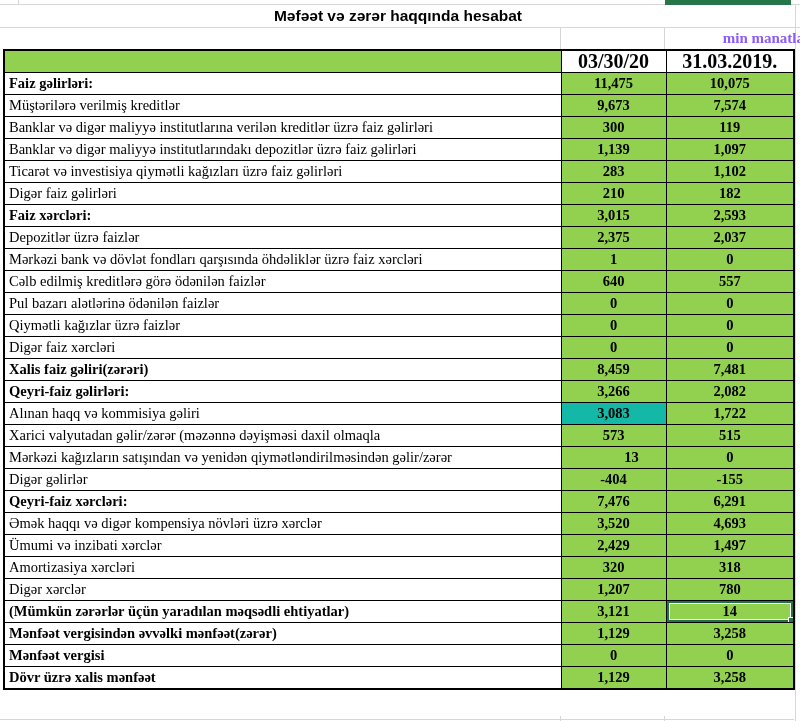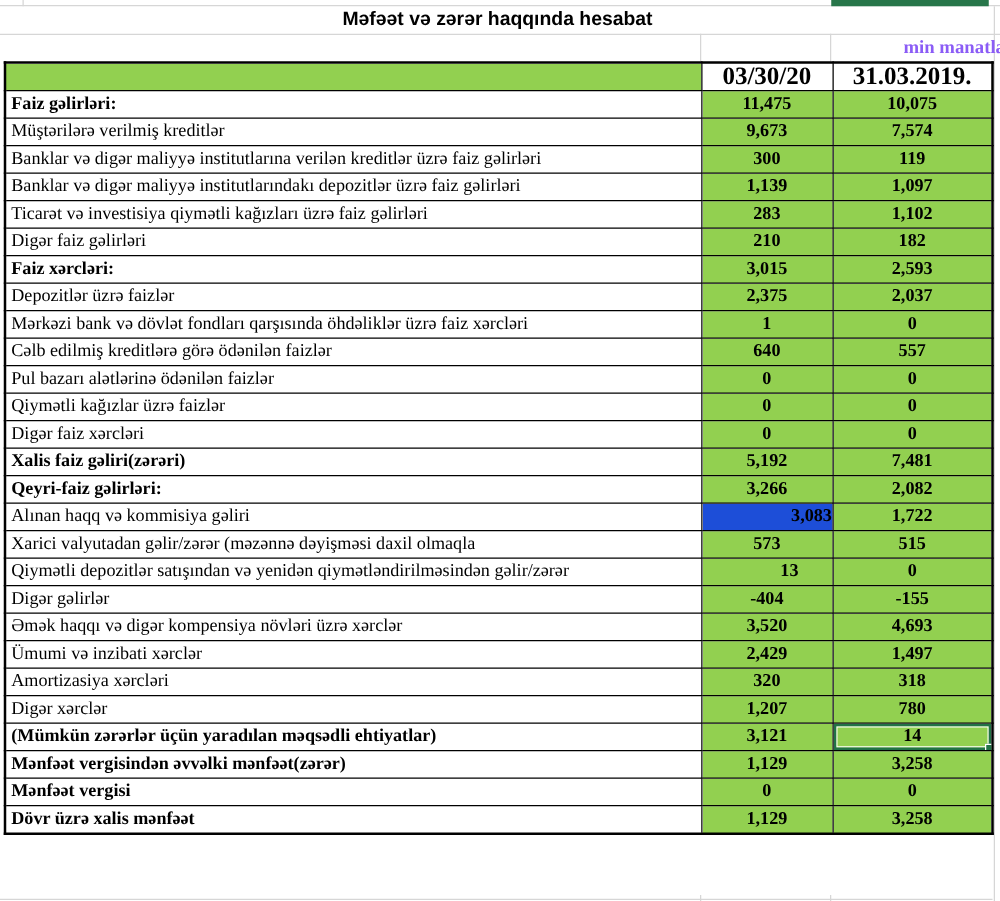--- a/index.html
+++ b/index.html
@@ -184,48 +184,53 @@
           <td class="num" style="background: rgb(146, 208, 80);">0</td>
           <td class="num" style="background: rgb(146, 208, 80);">0</td>
         </tr>
         <tr>
           <td class="label">Digər faiz xərcləri</td>
           <td class="num" style="background: rgb(146, 208, 80);">0</td>
           <td class="num" style="background: rgb(146, 208, 80);">0</td>
         </tr>
         <tr class="bold">
           <td class="label">Xalis faiz gəliri(zərəri)</td>
-          <td class="num" style="background: rgb(146, 208, 80);">5,192</td>
+          <td class="num" style="background: rgb(146, 208, 80);">8,459</td>
           <td class="num" style="background: rgb(146, 208, 80);">7,481</td>
         </tr>
         <tr class="bold">
           <td class="label">Qeyri-faiz gəlirləri:</td>
           <td class="num" style="background: rgb(146, 208, 80);">3,266</td>
           <td class="num" style="background: rgb(146, 208, 80);">2,082</td>
         </tr>
         <tr>
           <td class="label">Alınan haqq və kommisiya gəliri</td>
-          <td class="num" style="background: #1d4ed8; text-align: right;">3,083</td>
+          <td class="num" style="background: #14b8a6;">3,083</td>
           <td class="num" style="background: rgb(146, 208, 80);">1,722</td>
         </tr>
         <tr>
           <td class="label">Xarici valyutadan gəlir/zərər (məzənnə dəyişməsi daxil olmaqla</td>
           <td class="num" style="background: rgb(146, 208, 80);">573</td>
           <td class="num" style="background: rgb(146, 208, 80);">515</td>
         </tr>
         <tr>
-          <td class="label">Qiymətli depozitlər satışından və yenidən qiymətləndirilməsindən gəlir/zərər</td>
+          <td class="label">Mərkəzi kağızların satışından və yenidən qiymətləndirilməsindən gəlir/zərər</td>
           <td class="num" style="background: rgb(146, 208, 80); padding-left: 36px;">13</td>
           <td class="num" style="background: rgb(146, 208, 80);">0</td>
         </tr>
         <tr>
           <td class="label">Digər gəlirlər</td>
           <td class="num" style="background: rgb(146, 208, 80);">-404</td>
           <td class="num" style="background: rgb(146, 208, 80);">-155</td>
         </tr>
+        <tr class="bold">
+          <td class="label">Qeyri-faiz xərcləri:</td>
+          <td class="num" style="background: rgb(146, 208, 80);">7,476</td>
+          <td class="num" style="background: rgb(146, 208, 80);">6,291</td>
+        </tr>
         <tr>
           <td class="label">Əmək haqqı və digər kompensiya növləri üzrə xərclər</td>
           <td class="num" style="background: rgb(146, 208, 80);">3,520</td>
           <td class="num" style="background: rgb(146, 208, 80);">4,693</td>
         </tr>
         <tr>
           <td class="label">Ümumi və inzibati xərclər</td>
           <td class="num" style="background: rgb(146, 208, 80);">2,429</td>
           <td class="num" style="background: rgb(146, 208, 80);">1,497</td>
         </tr>

